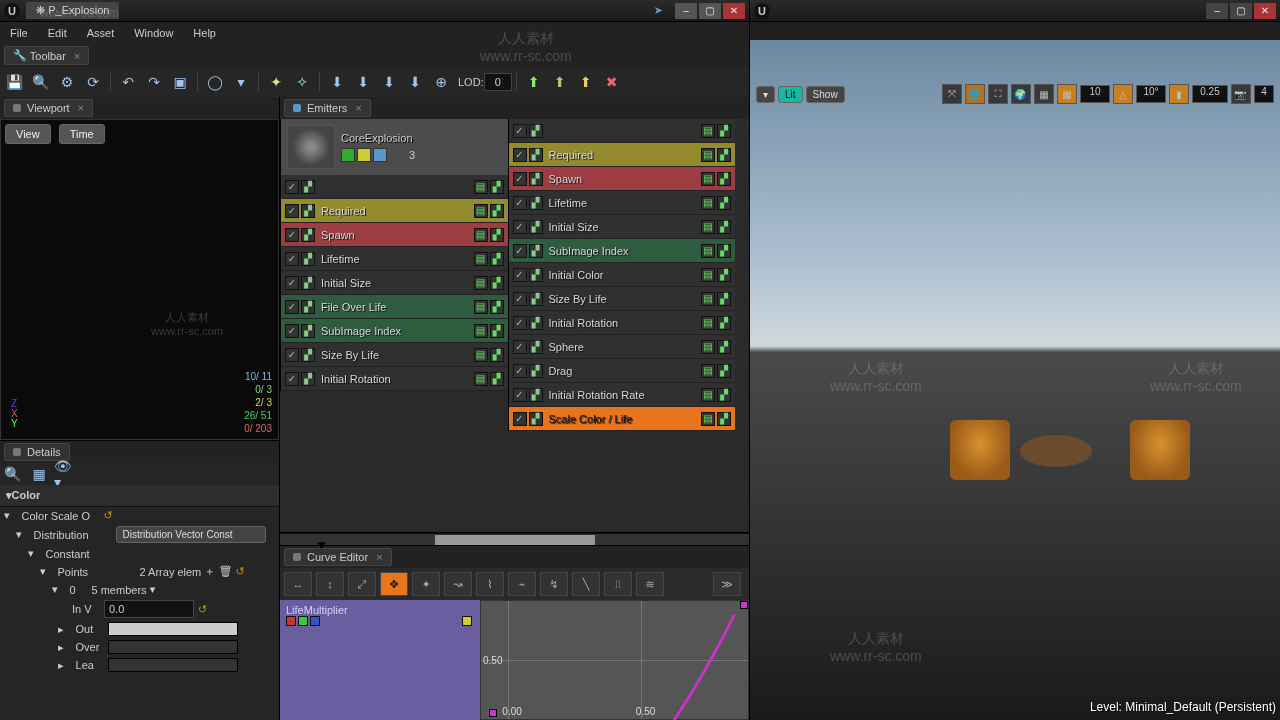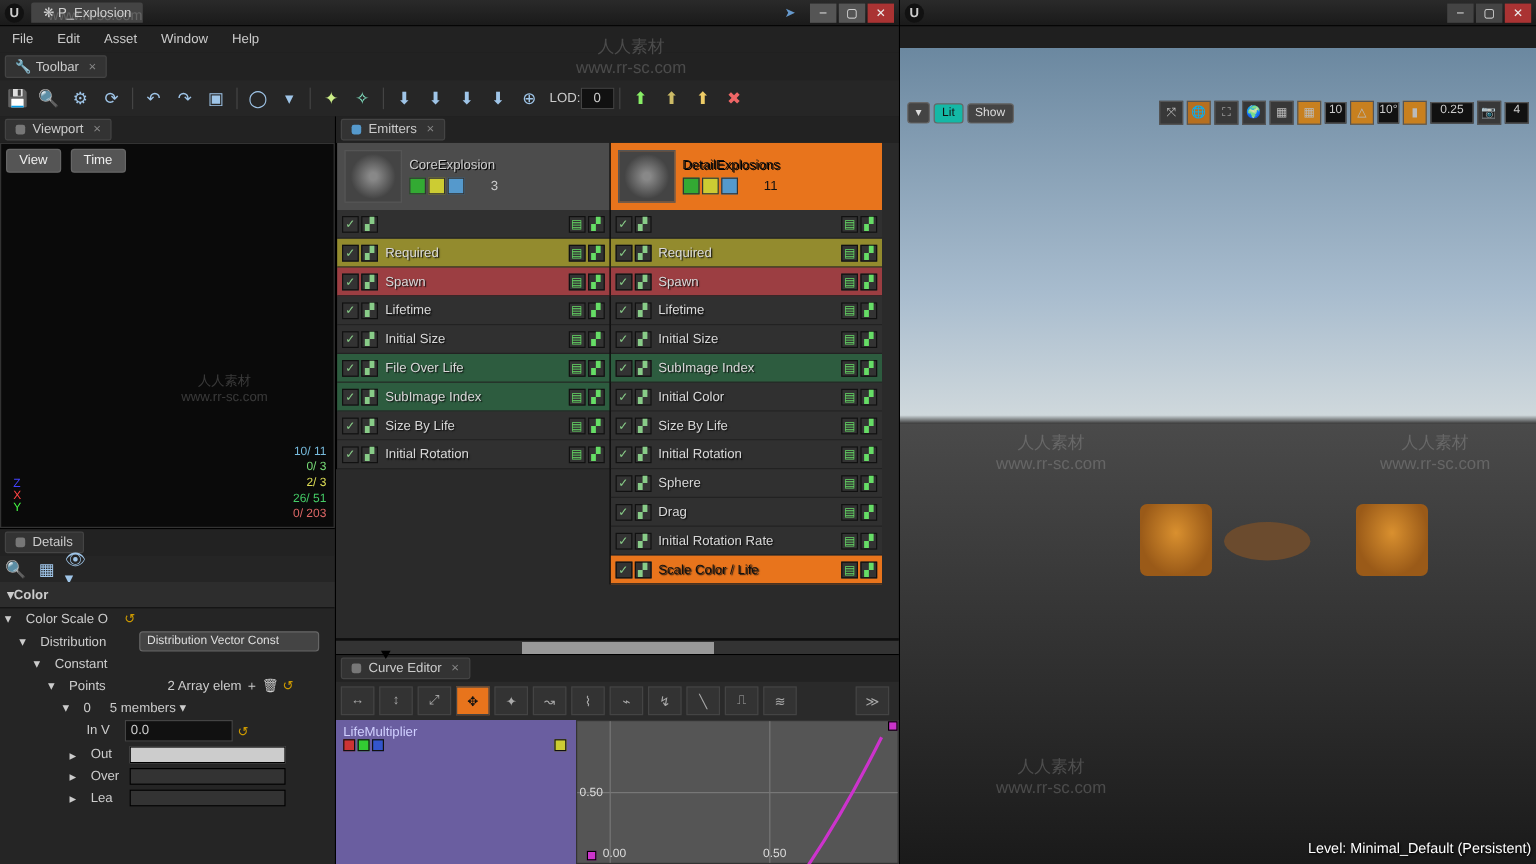--- a/index.html
+++ b/index.html
@@ -90,21 +90,21 @@
 .sky{ position:absolute; inset:0; background:linear-gradient(to bottom,#6b88a0 0%,#a8bcce 30%,#cfd8dc 45%,#3f3f3f 46%,#2c2c2c 100%);}
 .ground{ position:absolute; left:0;right:0; top:46%; bottom:0; background:linear-gradient(#4a4a4a,#1a1a1a);}
 .table{ position:absolute; left:270px; top:395px; width:72px; height:32px; background:#6b4b2e; border-radius:50%; }
 .chair{ position:absolute; width:60px; height:60px; top:380px; background:radial-gradient(ellipse at 50% 40%, #d9902f 0%, #9a5a18 70%); border-radius:6px;}
 .chairL{ left:200px;}
 .chairR{ left:380px;}
 .rvtb{ position:absolute; top:40px; left:0; right:0; display:flex; padding:4px 6px; align-items:center; gap:3px;}
 .chip{ padding:2px 6px; background:#444; border:1px solid #666; border-radius:3px; font-size:10px; color:#ddd;}
 .chip.lit{ background:#14b8a6; color:#111;}
 .sq{ width:20px; height:20px; background:#383838; border:1px solid #555; display:flex; align-items:center; justify-content:center; font-size:10px; color:#bbb;}
-.numbox{ width:18px; height:18px; background:#111; border:1px solid #555; text-align:center; font-size:10px; color:#ccc;}
+.numbox{ width:30px; height:18px; background:#111; border:1px solid #555; text-align:center; font-size:10px; color:#ccc;}
 .level-lbl{ position:absolute; right:4px; bottom:6px; font-size:12px; color:#fff; text-shadow:1px 1px 2px #000;}
 .watermark{ position:absolute; color:rgba(200,200,200,0.25); font-size:14px; text-align:center; pointer-events:none;}
 
 .cursor-arrow{ position:absolute; width:0; height:0; border-left:7px solid #000; border-top:4px solid transparent; border-bottom:4px solid transparent; pointer-events:none;}
 
 </style>
 </head>
 <body>
 
 <div class="rightpane">
@@ -375,32 +375,20 @@
             </div>
             <div class="emod blank">
               <div class="cb">✓</div>
               <div class="cb">▞</div>
               <span class="txt">Initial Rotation</span>
               <div class="grbox">▤</div>
               <div class="grbox">▞</div>
             </div>
           </div>
           <div class="emitter">
-            <div class="ehead detail">
-              <div class="eicon"></div>
-    <div>
-                <div style="text-shadow:1px 1px #000">DetailExplosions</div>
-    <div class="row" style="margin-top:4px">
-                  <div class="etag" style="background:#3a3"></div>
-                  <div class="etag" style="background:#cc3"></div>
-                  <div class="etag" style="background:#59c"></div>
-                  <span style="margin-left:20px">11</span>
-                </div>
-              </div>
-            </div>
             <div class="emod blank">
               <div class="cb">✓</div>
               <div class="cb">▞</div>
               <span class="txt"></span>
               <div class="grbox">▤</div>
               <div class="grbox">▞</div>
             </div>
             <div class="emod yellow">
               <div class="cb">✓</div>
               <div class="cb">▞</div>

